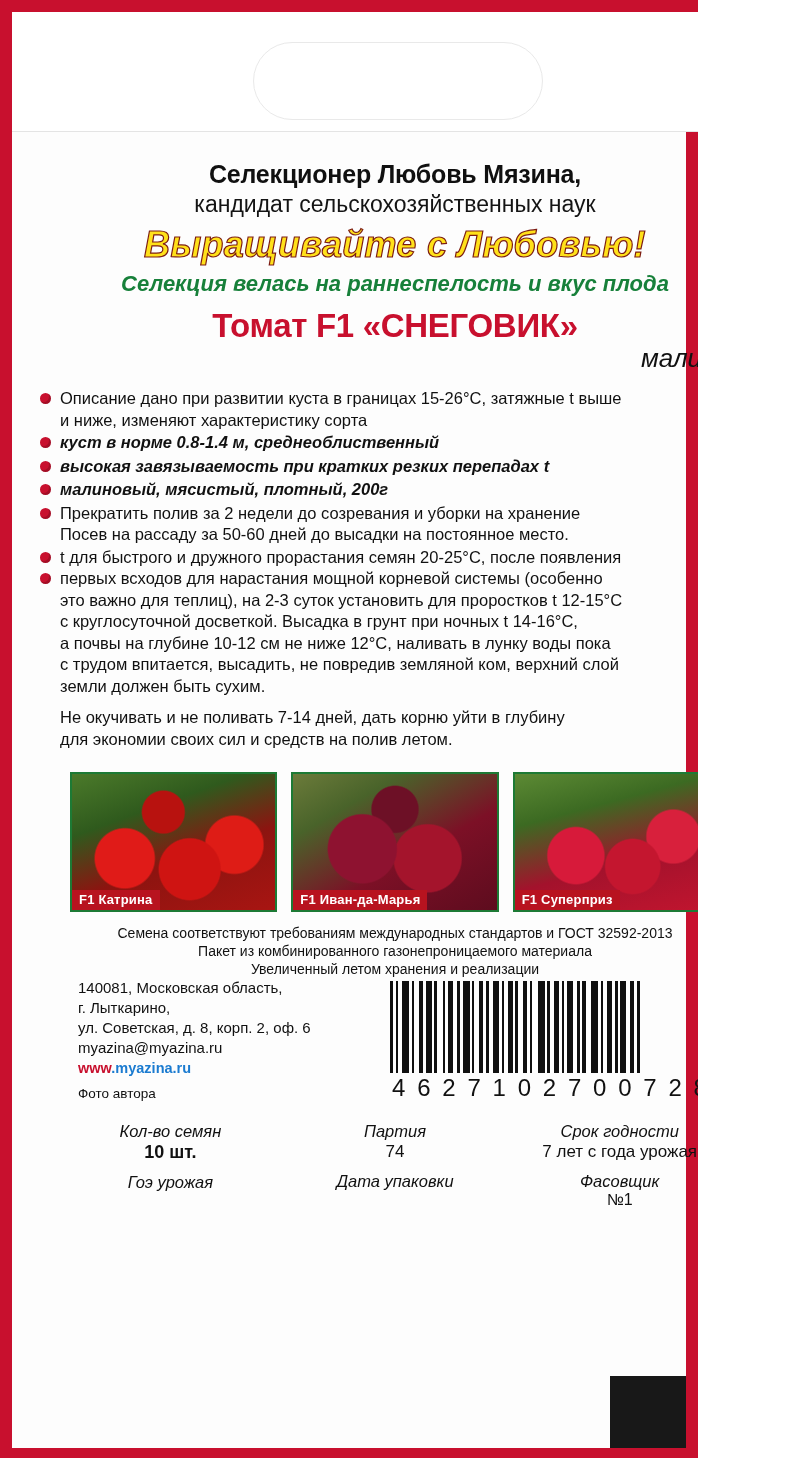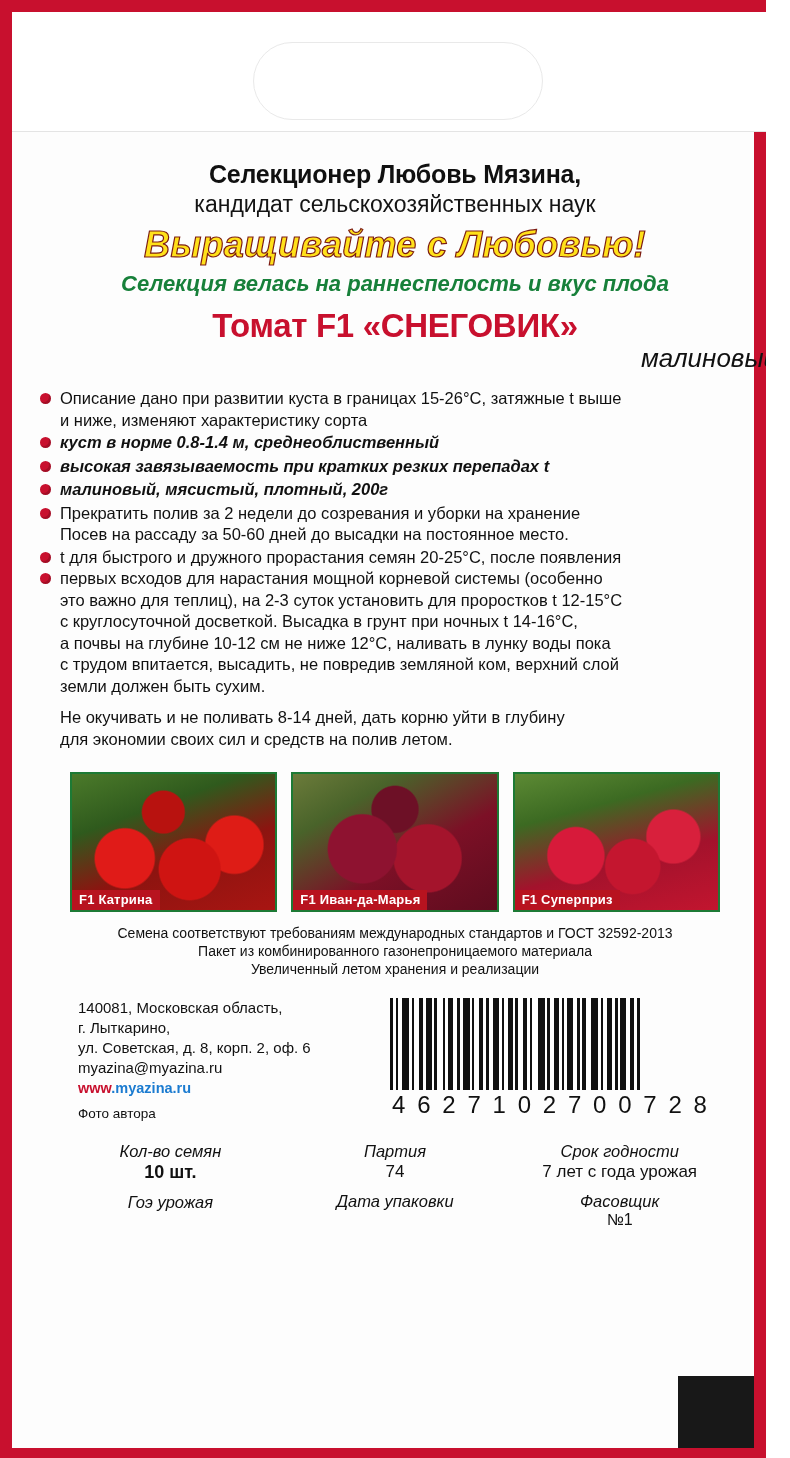--- a/index.html
+++ b/index.html
@@ -6,21 +6,21 @@
   html, body { margin: 0; padding: 0; }
   body {
     width: 790px;
     height: 1458px;
     background: #ffffff;
     font-family: "Liberation Sans", sans-serif;
     overflow: hidden;
   }
   .packet {
     position: relative;
-    width: 766px;
+    width: 698px;
     height: 1458px;
     background: #fdfdfd;
     overflow: hidden;
   }
   
   .frame-top { position: absolute; left: 0; top: 0; width: 790px; height: 12px; background: #c8102e; }
   .frame-left { position: absolute; left: 0; top: 0; width: 12px; height: 1458px; background: #c8102e; }
   .frame-right { position: absolute; right: 0; top: 0; width: 12px; height: 1458px; background: #c8102e; }
   .frame-bottom { position: absolute; left: 0; bottom: 0; width: 790px; height: 10px; background: #c8102e; }
   .frame-corner-dark { position: absolute; right: 12px; bottom: 10px; width: 76px; height: 72px; background: #181818; }
@@ -161,23 +161,22 @@
     text-align: center;
     margin-top: 12px;
     font-size: 14px;
     line-height: 18px;
     color: #111111;
     padding: 0 40px;
   }
 
   .addr-barcode {
     display: flex;
-    margin-top: 20px;
     padding: 0 56px 0 66px;
-    align-items: flex-start;
+    align-items: center;
   }
   .address {
     width: 300px;
     font-size: 15px;
     line-height: 20px;
     color: #111111;
   }
   .address .phone { color: #111111; }
   .address .site { color: #1b7bd0; font-weight: bold; font-size: 14.5px; }
   .address .site .www { color: #c8102e; }
@@ -282,21 +281,21 @@
         <div>с круглосуточной досветкой. Высадка в грунт при ночных t 14-16°C,</div>
         <div>а почвы на глубине 10-12 см не ниже 12°C, наливать в лунку воды пока</div>
         <div>с трудом впитается, высадить, не повредив земляной ком, верхний слой</div>
         <div>земли должен быть сухим.</div>
       </div>
 
       <div class="b-gap"></div>
 
       <div class="b-row plain nodot">
 
-        <div>Не окучивать и не поливать 8-14 дней, дать корню уйти в глубину</div>
+        <div>Не окучивать и не поливать 7-14 дней, дать корню уйти в глубину</div>
         <div>для экономии своих сил и средств на полив летом.</div>
       </div>
     </div>
 
     <div class="photos">
       <div class="photo p1">
         <div class="caption">F1 Катрина</div>
       </div>
       <div class="photo p2">
         <div class="caption">F1 Иван-да-Марья</div>

